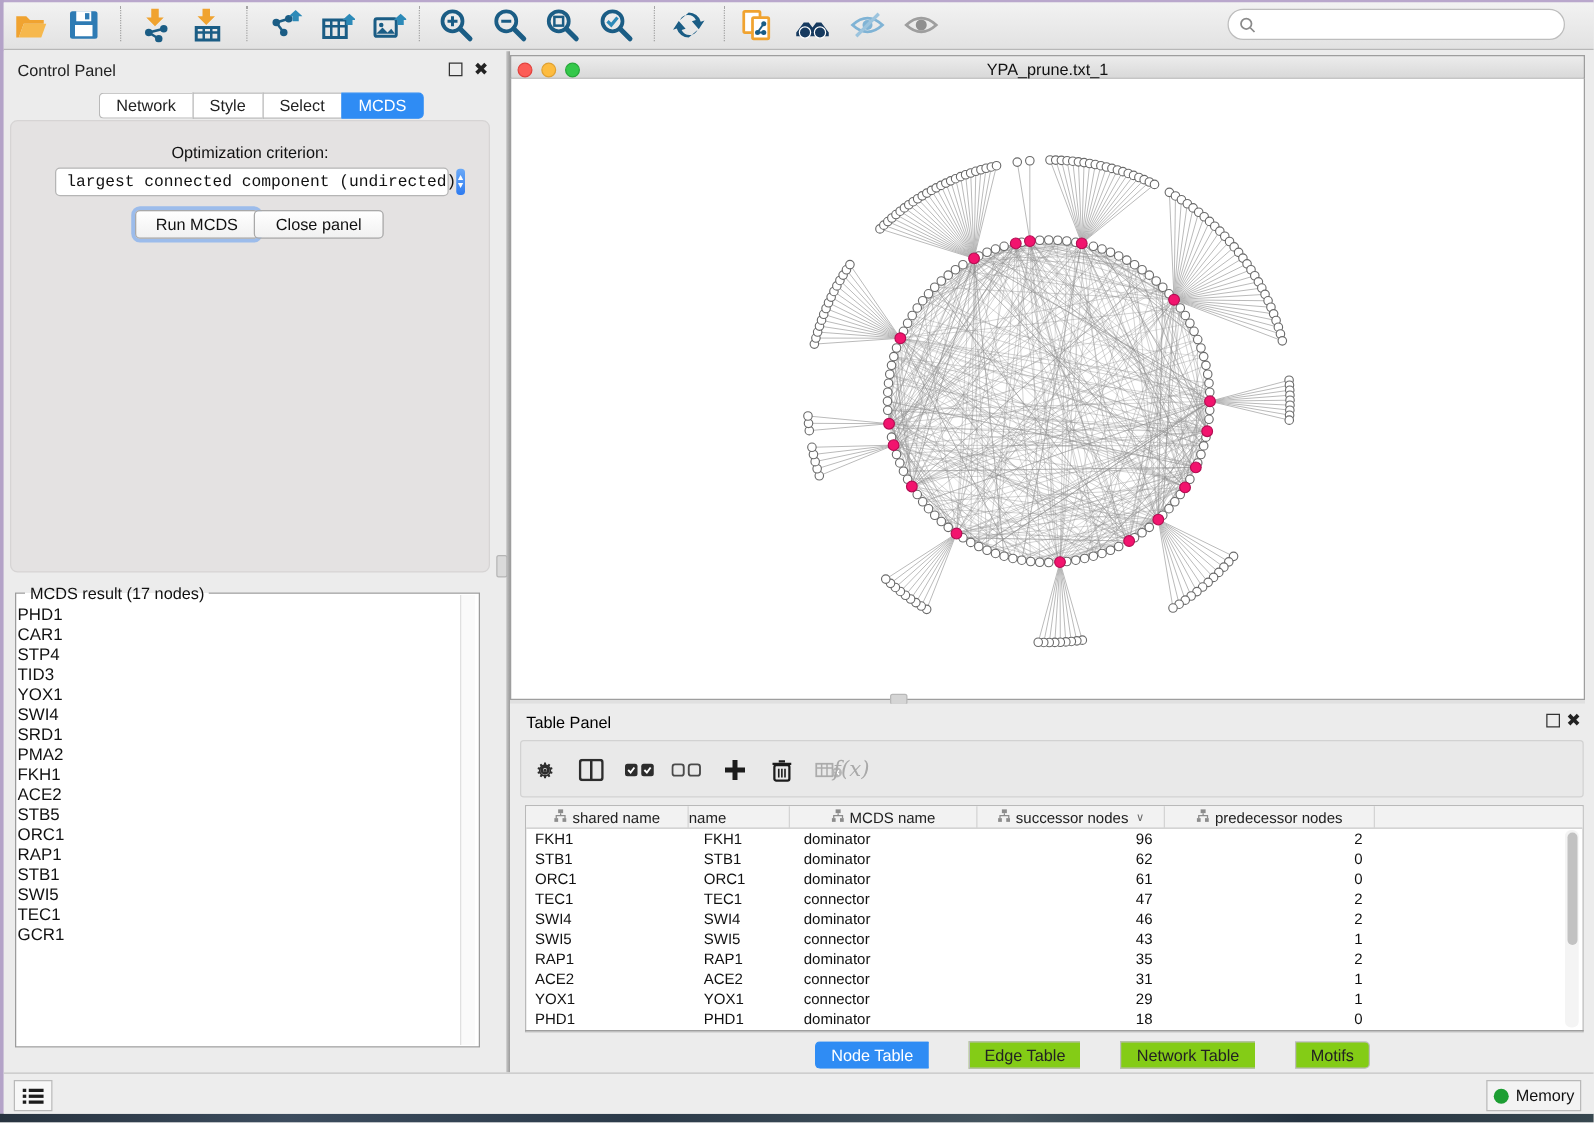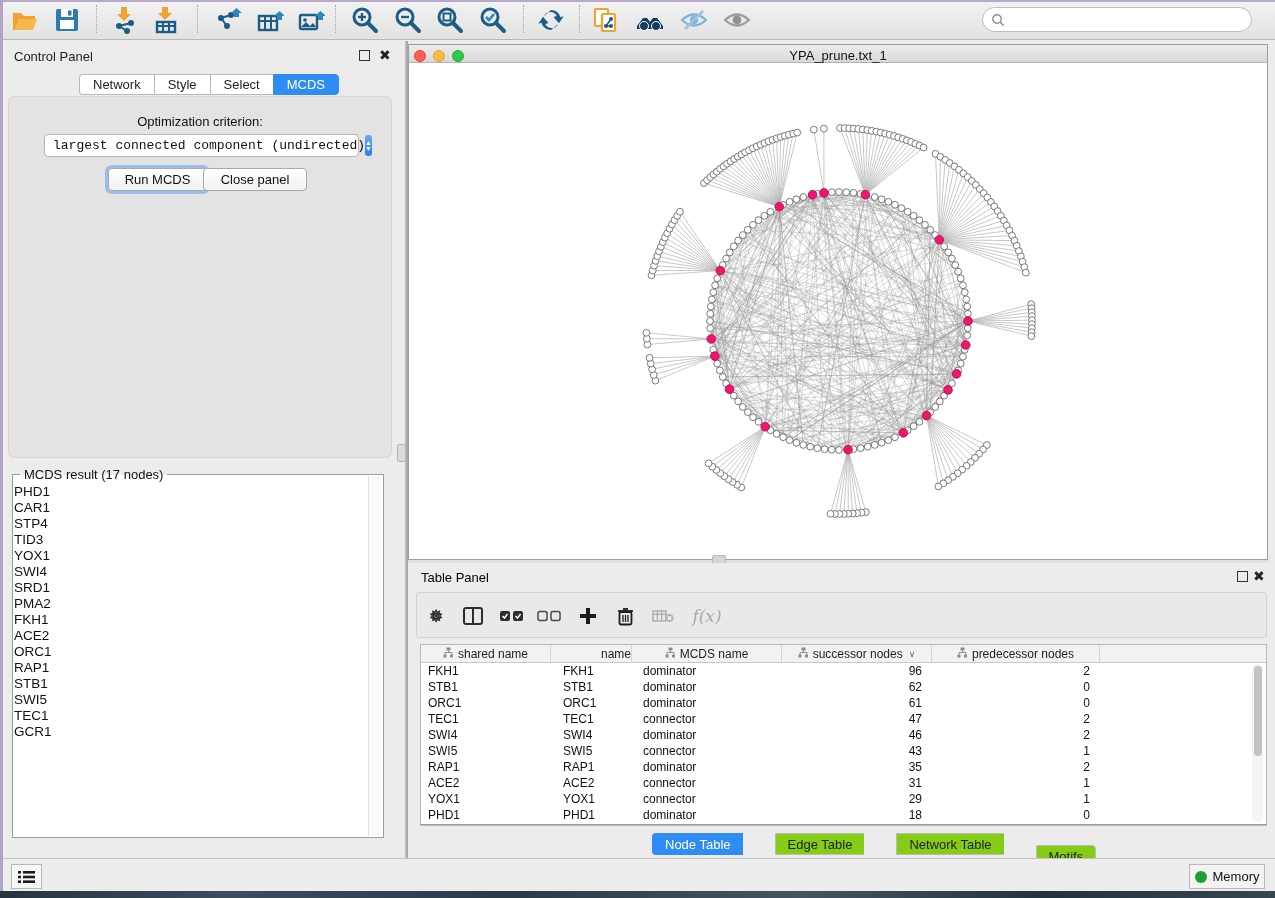--- a/index.html
+++ b/index.html
@@ -97,21 +97,21 @@
   .c0 { width:130px; padding-left:7px; } .c1 { width:81px; padding-left:12px; } .c2 { width:150px; padding-left:11px; }
   .c3 { width:150px; text-align:right; } .c4 { width:168px; text-align:right; }
   #nt-scroll { position:absolute; left:1252px; top:664px; width:11px; height:158px; background:#f4f4f4; border-radius:5px; }
   #nt-thumb { position:absolute; left:1253.5px; top:666px; width:8px; height:90px; background:#c2c2c2; border-radius:4px; }
   #nt-bottomline { left:420px; top:824px; width:847px; height:1px; background:#9e9e9e; }
 
   #tp-tabs { left:652px; top:833px;gap:32px; }
   .tp-tab { height:22px; padding:0 12px; display:flex; align-items:center; background:#84cc16;
     border:1px solid #bcbcbc; border-right:none; font-size:13px; color:#222; }
   .tp-tab:first-child { border-radius:4px 0 0 4px; }
-  .tp-tab:last-child { border-right:1px solid #bcbcbc; border-radius:0 4px 4px 0;margin-top:12px; }
+  .tp-tab:last-child { border-right:1px solid #bcbcbc; border-radius:0 4px 4px 0; }
   .tp-tab.active { background:#2f8cf4; border-color:#2f8cf4; color:#fff; }
 
   
   #status-bar { left:3px; top:858px; width:1272px; height:33px; background:#ededed; border-top:1px solid #c4c4c4; }
   #list-btn { left:11px; top:864px; width:31px; height:25px; background:#f7f7f7; border:1px solid #b9b9b9;
     display:flex; align-items:center; justify-content:center; }
   #memory-btn { left:1189px; top:864px; width:76px; height:25px; background:#f3f3f3; border:1px solid #b9b9b9;
     display:flex; align-items:center; justify-content:center; gap:6px; font-size:13px; color:#111; }
   #memory-dot { width:12px; height:12px; border-radius:50%; background:#1d9e33; }
 </style>
@@ -297,20 +297,21 @@
     <div>PHD1</div>
     <div>CAR1</div>
     <div>STP4</div>
     <div>TID3</div>
     <div>YOX1</div>
     <div>SWI4</div>
     <div>SRD1</div>
     <div>PMA2</div>
     <div>FKH1</div>
     <div>ACE2</div>
+    <div>STB5</div>
     <div>ORC1</div>
     <div>RAP1</div>
     <div>STB1</div>
     <div>SWI5</div>
     <div>TEC1</div>
     <div>GCR1</div>
   </div>
 <div class="abs" id="mcds-scroll"></div>
 
 <div class="abs" id="net-window"></div>
@@ -1213,36 +1214,36 @@
 <div class="abs tp-icon" style="left:650px">
   <svg width="22" height="14" viewBox="0 0 22 14">
       <rect x="1" y="2" width="13" height="10" fill="none" stroke="#ababab" stroke-width="1.4"></rect>
       <line x1="1" y1="5.3" x2="14" y2="5.3" stroke="#ababab" stroke-width="1.2"></line>
       <line x1="5.3" y1="2" x2="5.3" y2="12" stroke="#ababab" stroke-width="1.2"></line>
       <line x1="9.6" y1="2" x2="9.6" y2="12" stroke="#ababab" stroke-width="1.2"></line>
       <circle cx="17.5" cy="9" r="4" fill="#b5b5b5"></circle>
       <path d="M15.8 7.3l3.4 3.4M19.2 7.3l-3.4 3.4" stroke="#fff" stroke-width="1.2"></path>
     </svg>
 </div>
-<div class="abs tp-icon" style="left:694px">
+<div class="abs tp-icon" style="left:668px">
     <span id="fx-icon">f(x)</span>
   </div>
 
 <div class="abs" id="node-table">
   <div id="nt-header">
       <div class="hcell c0" style="justify-content: center; padding: 0px;">
         <span><svg width="11" height="11" viewBox="0 0 11 11">
             <rect x="3.5" y="0.5" width="4" height="3" fill="#8c8c8c"></rect>
             <rect x="0.5" y="7.5" width="3" height="3" fill="#8c8c8c"></rect>
             <rect x="7" y="7.5" width="3" height="3" fill="#8c8c8c"></rect>
             <path d="M5.5 3.5v2M2 7.5V5.5h7v2" fill="none" stroke="#8c8c8c"></path>
           </svg></span>
         <span>shared name</span>
       </div>
-      <div class="hcell c1" style="justify-content: flex-end; padding: 0px;">
+      <div class="hcell c1" style="justify-content: flex-start; padding: 0px;">
         <span>name</span>
       </div>
       <div class="hcell c2" style="justify-content: center; padding: 0px;">
         <span><svg width="11" height="11" viewBox="0 0 11 11">
             <rect x="3.5" y="0.5" width="4" height="3" fill="#8c8c8c"></rect>
             <rect x="0.5" y="7.5" width="3" height="3" fill="#8c8c8c"></rect>
             <rect x="7" y="7.5" width="3" height="3" fill="#8c8c8c"></rect>
             <path d="M5.5 3.5v2M2 7.5V5.5h7v2" fill="none" stroke="#8c8c8c"></path>
           </svg></span>
         <span>MCDS name</span>

